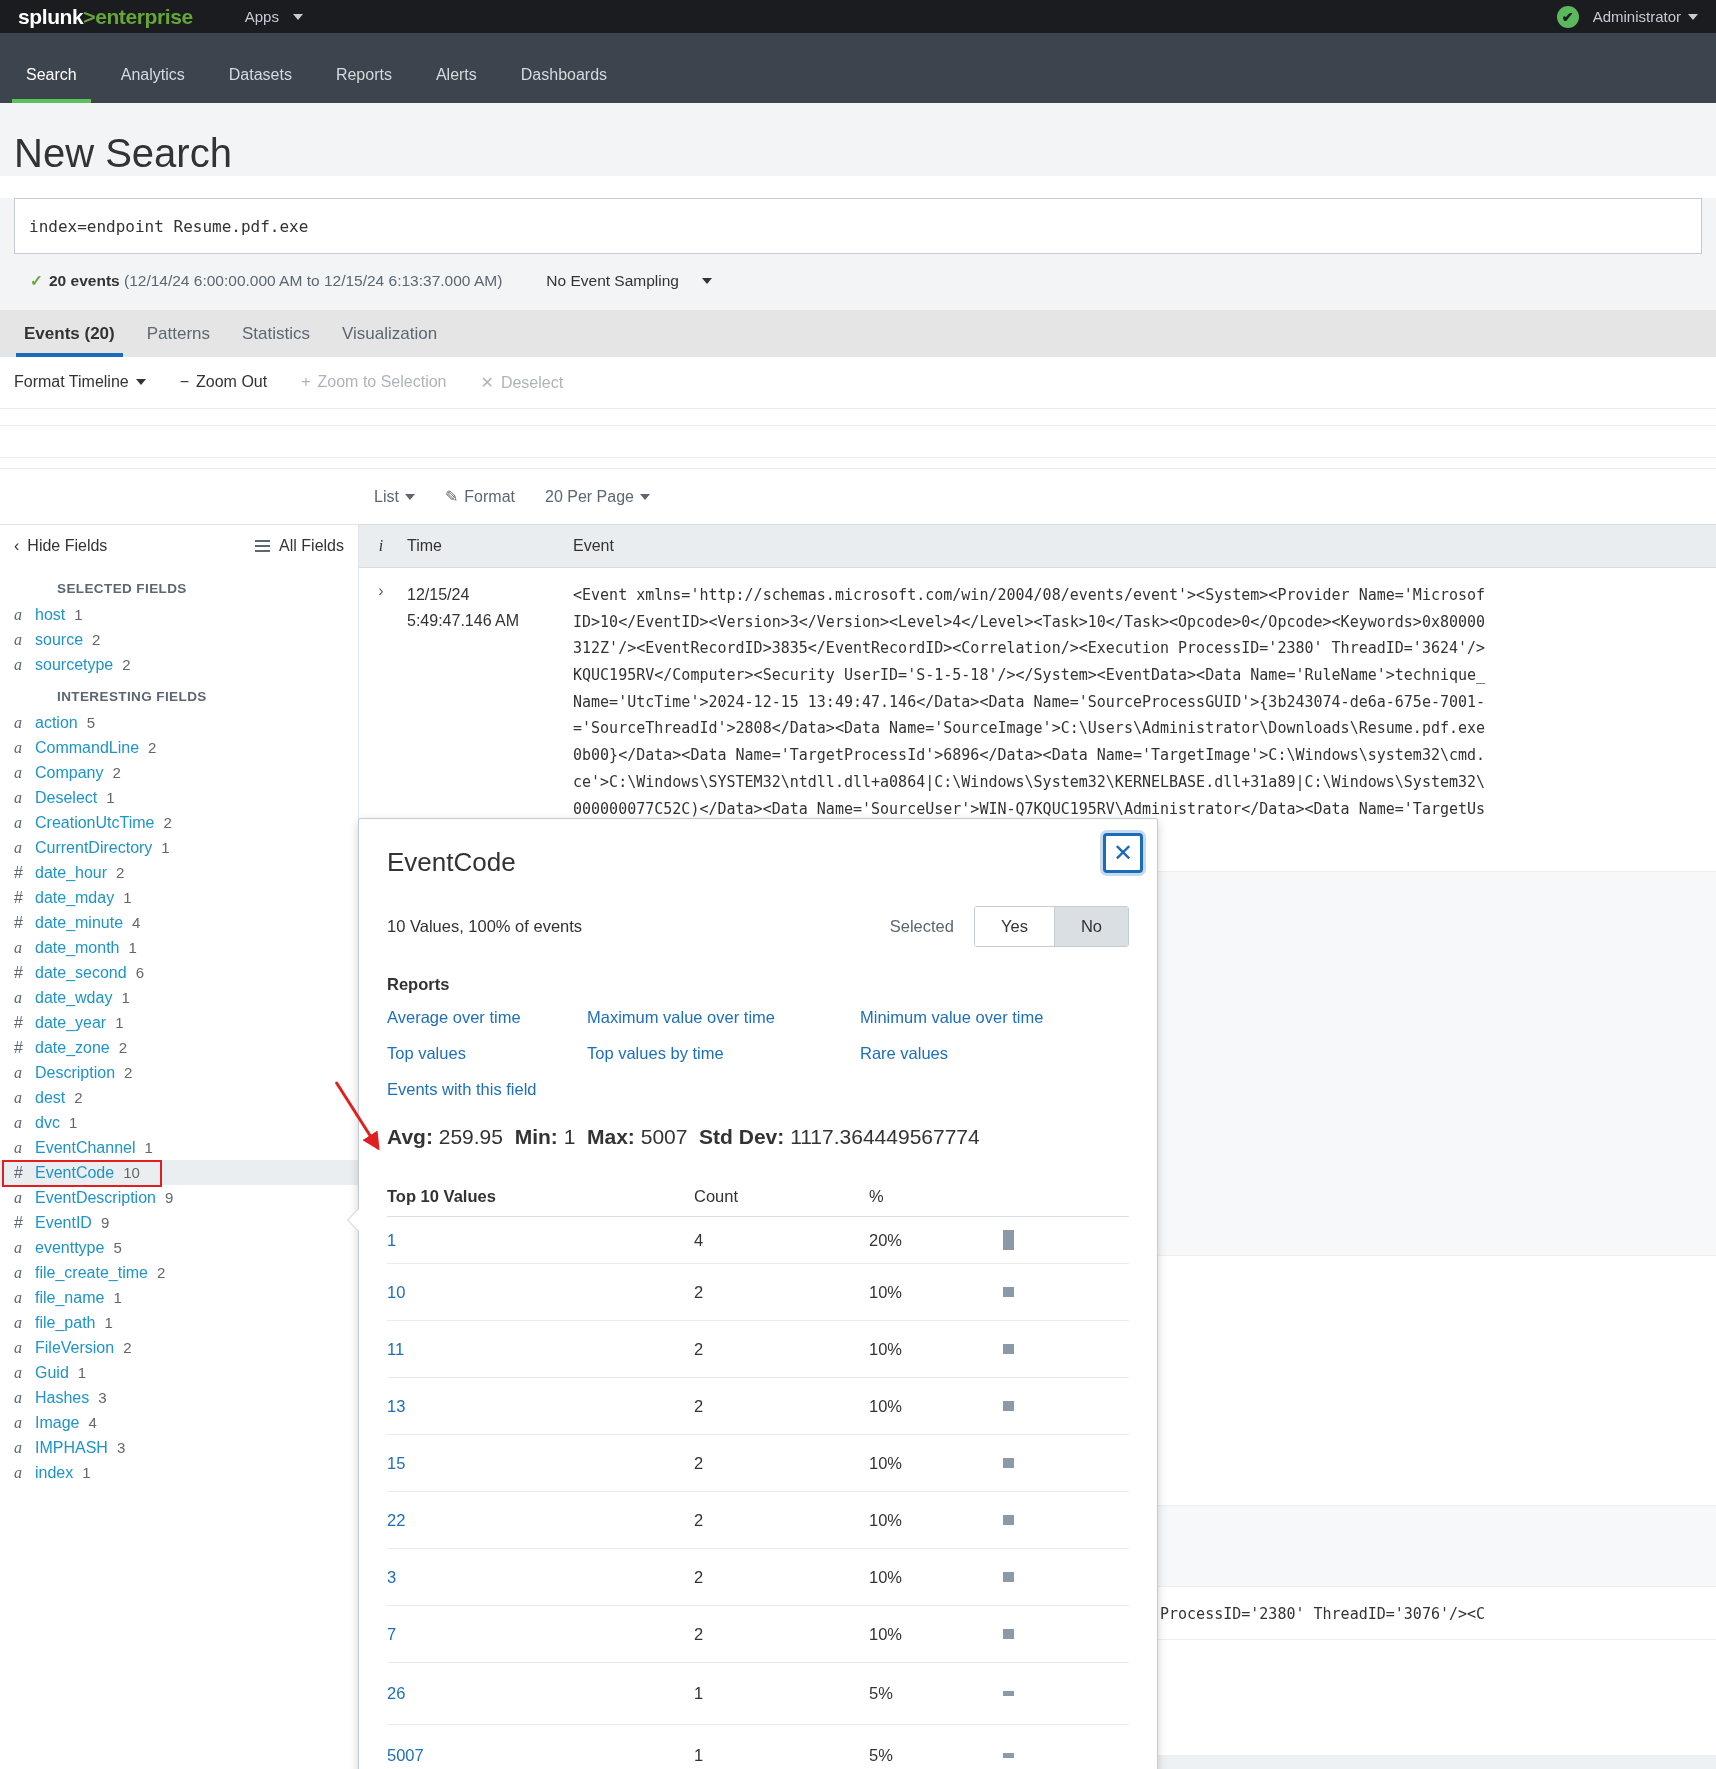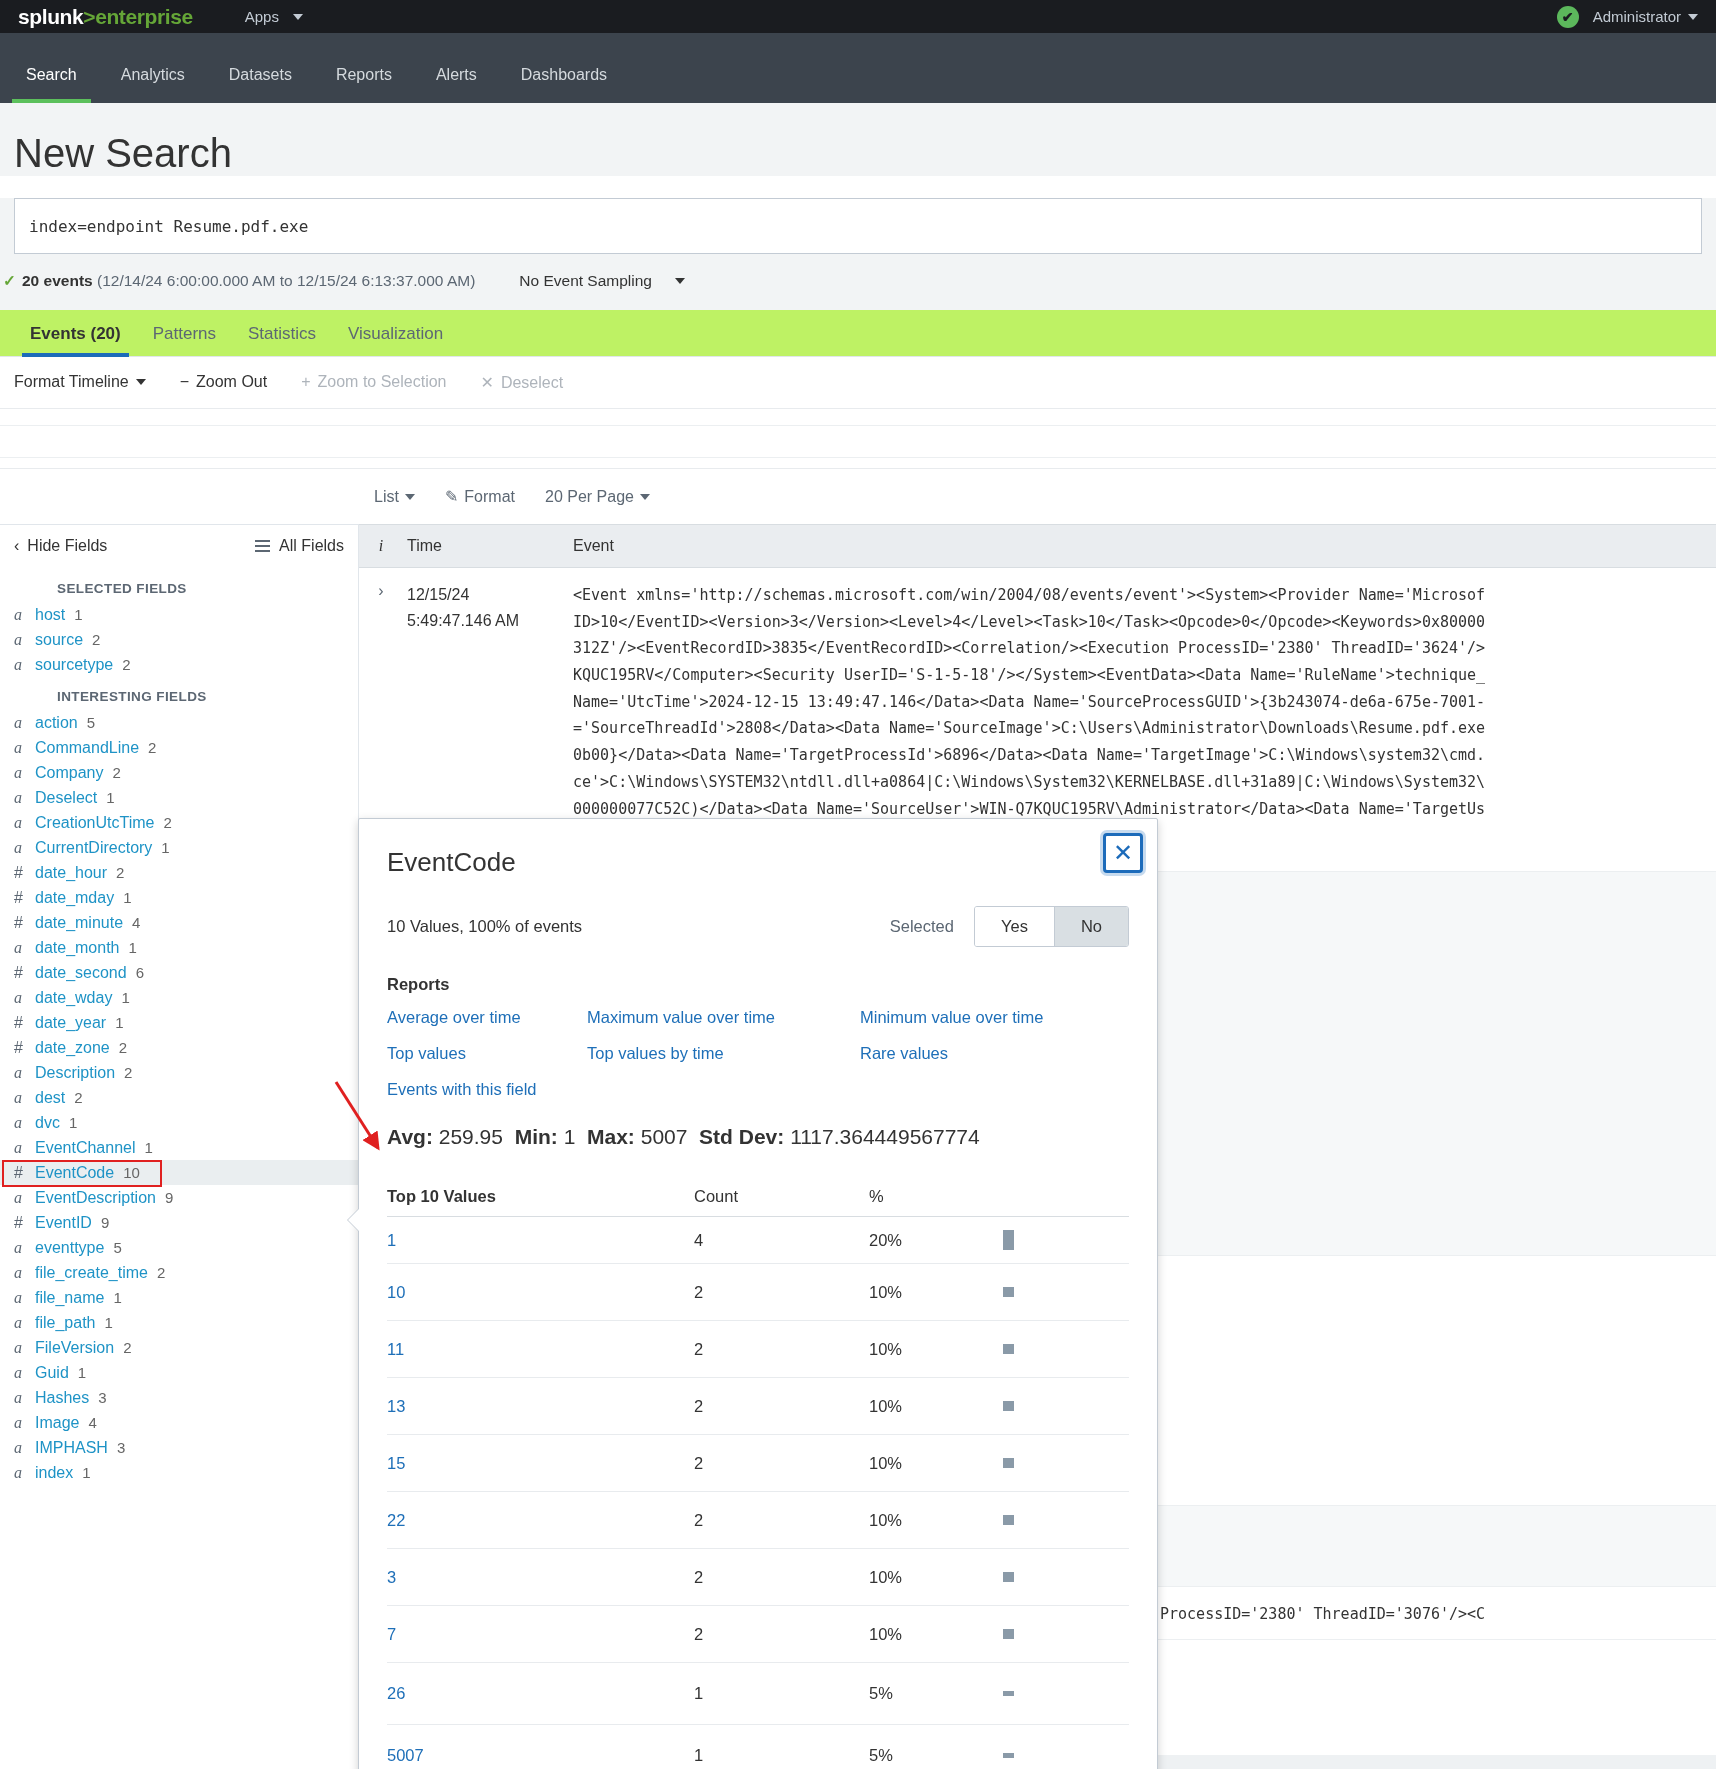--- a/index.html
+++ b/index.html
@@ -48,29 +48,29 @@
   
   .page-head { padding:28px 14px 0 14px; background:#f2f4f5;}
   .page-title { font-size:40px; color:#333; font-weight:normal; margin:0 0 22px 0; }
   .searchbar-wrap { padding:0 14px; background:#f2f4f5; }
   .searchbar {
     border:1px solid #c3cbd4; background:#ffffff; height:56px;
     display:flex; align-items:center; padding:0 14px;
     font-family:"DejaVu Sans Mono", monospace; font-size:16px; color:#333;
   }
   .eventcount-row {
-    background:#f2f4f5; padding:18px 14px 20px 3px; display:flex; align-items:center; gap:44px;
+    background:#f2f4f5; padding:18px 14px 20px 30px; display:flex; align-items:center; gap:44px;
     font-size:15.5px; color:#5c6773;
   }
   .eventcount { color:#333; }
   .eventcount b { color:#333; }
   .check { color:#65a637; font-weight:bold; margin-right:6px; }
   .sampling { color:#333; display:flex; align-items:center; gap:23px; cursor:pointer; }
   
-  .restabs { display:flex; gap:0; border-bottom:1px solid #e1e6eb; background:#bef264; padding:0 14px; }
+  .restabs { display:flex; gap:0; border-bottom:1px solid #e1e6eb; background:#e5e5e5; padding:0 8px; }
   .restab {
     font-size:17px; padding:14px 16px 12px 16px; color:#5c6773; cursor:pointer; position:relative;
   }
   .restab.active { color:#333; font-weight:bold; }
   .restab.active:after { content:""; position:absolute; left:8px; right:8px; bottom:-1px; height:4px; background:#1c6bba; }
   
   .tl-toolbar { display:flex; align-items:flex-start; gap:34px; padding:16px 14px; font-size:16px; color:#333; border-bottom:1px solid #e8ebee;}
   .tl-btn { cursor:pointer; display:flex; align-items:center; gap:7px; }
   .tl-btn.disabled { color:#aeb4bb; cursor:default; }
   .timeline-area { height:60px; border-bottom:1px solid #e8ebee; background:#fff; position:relative;}

